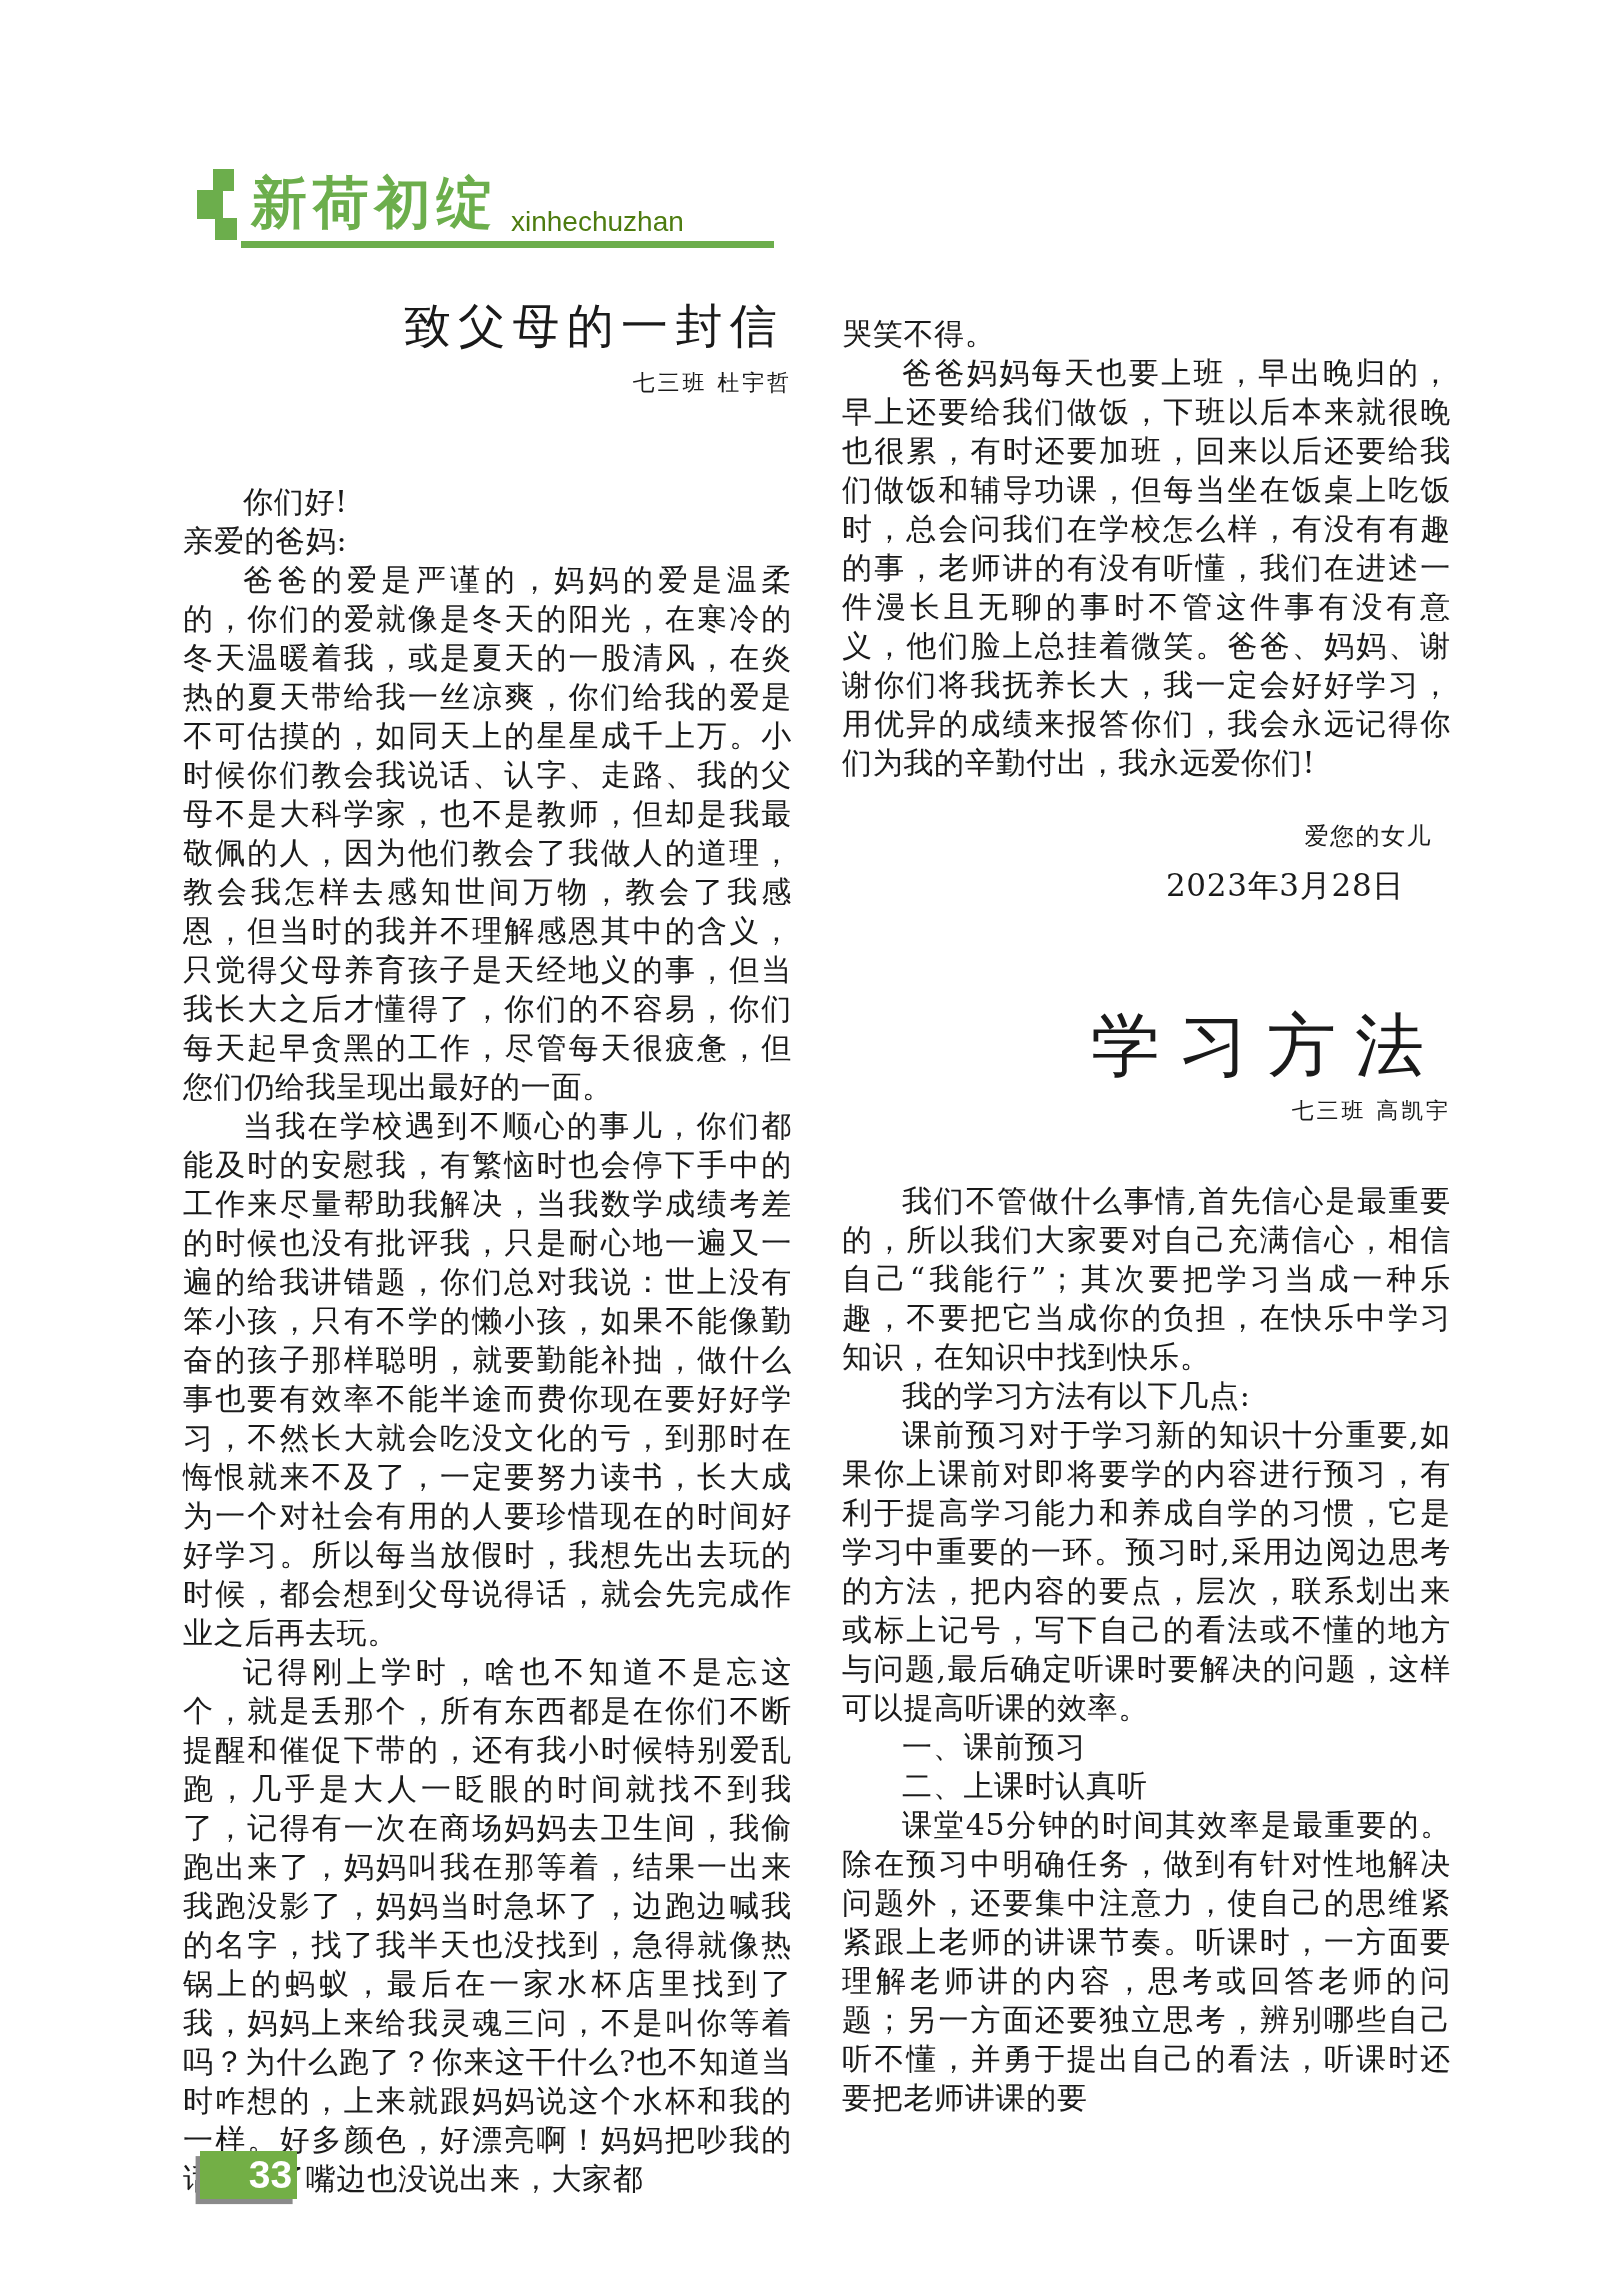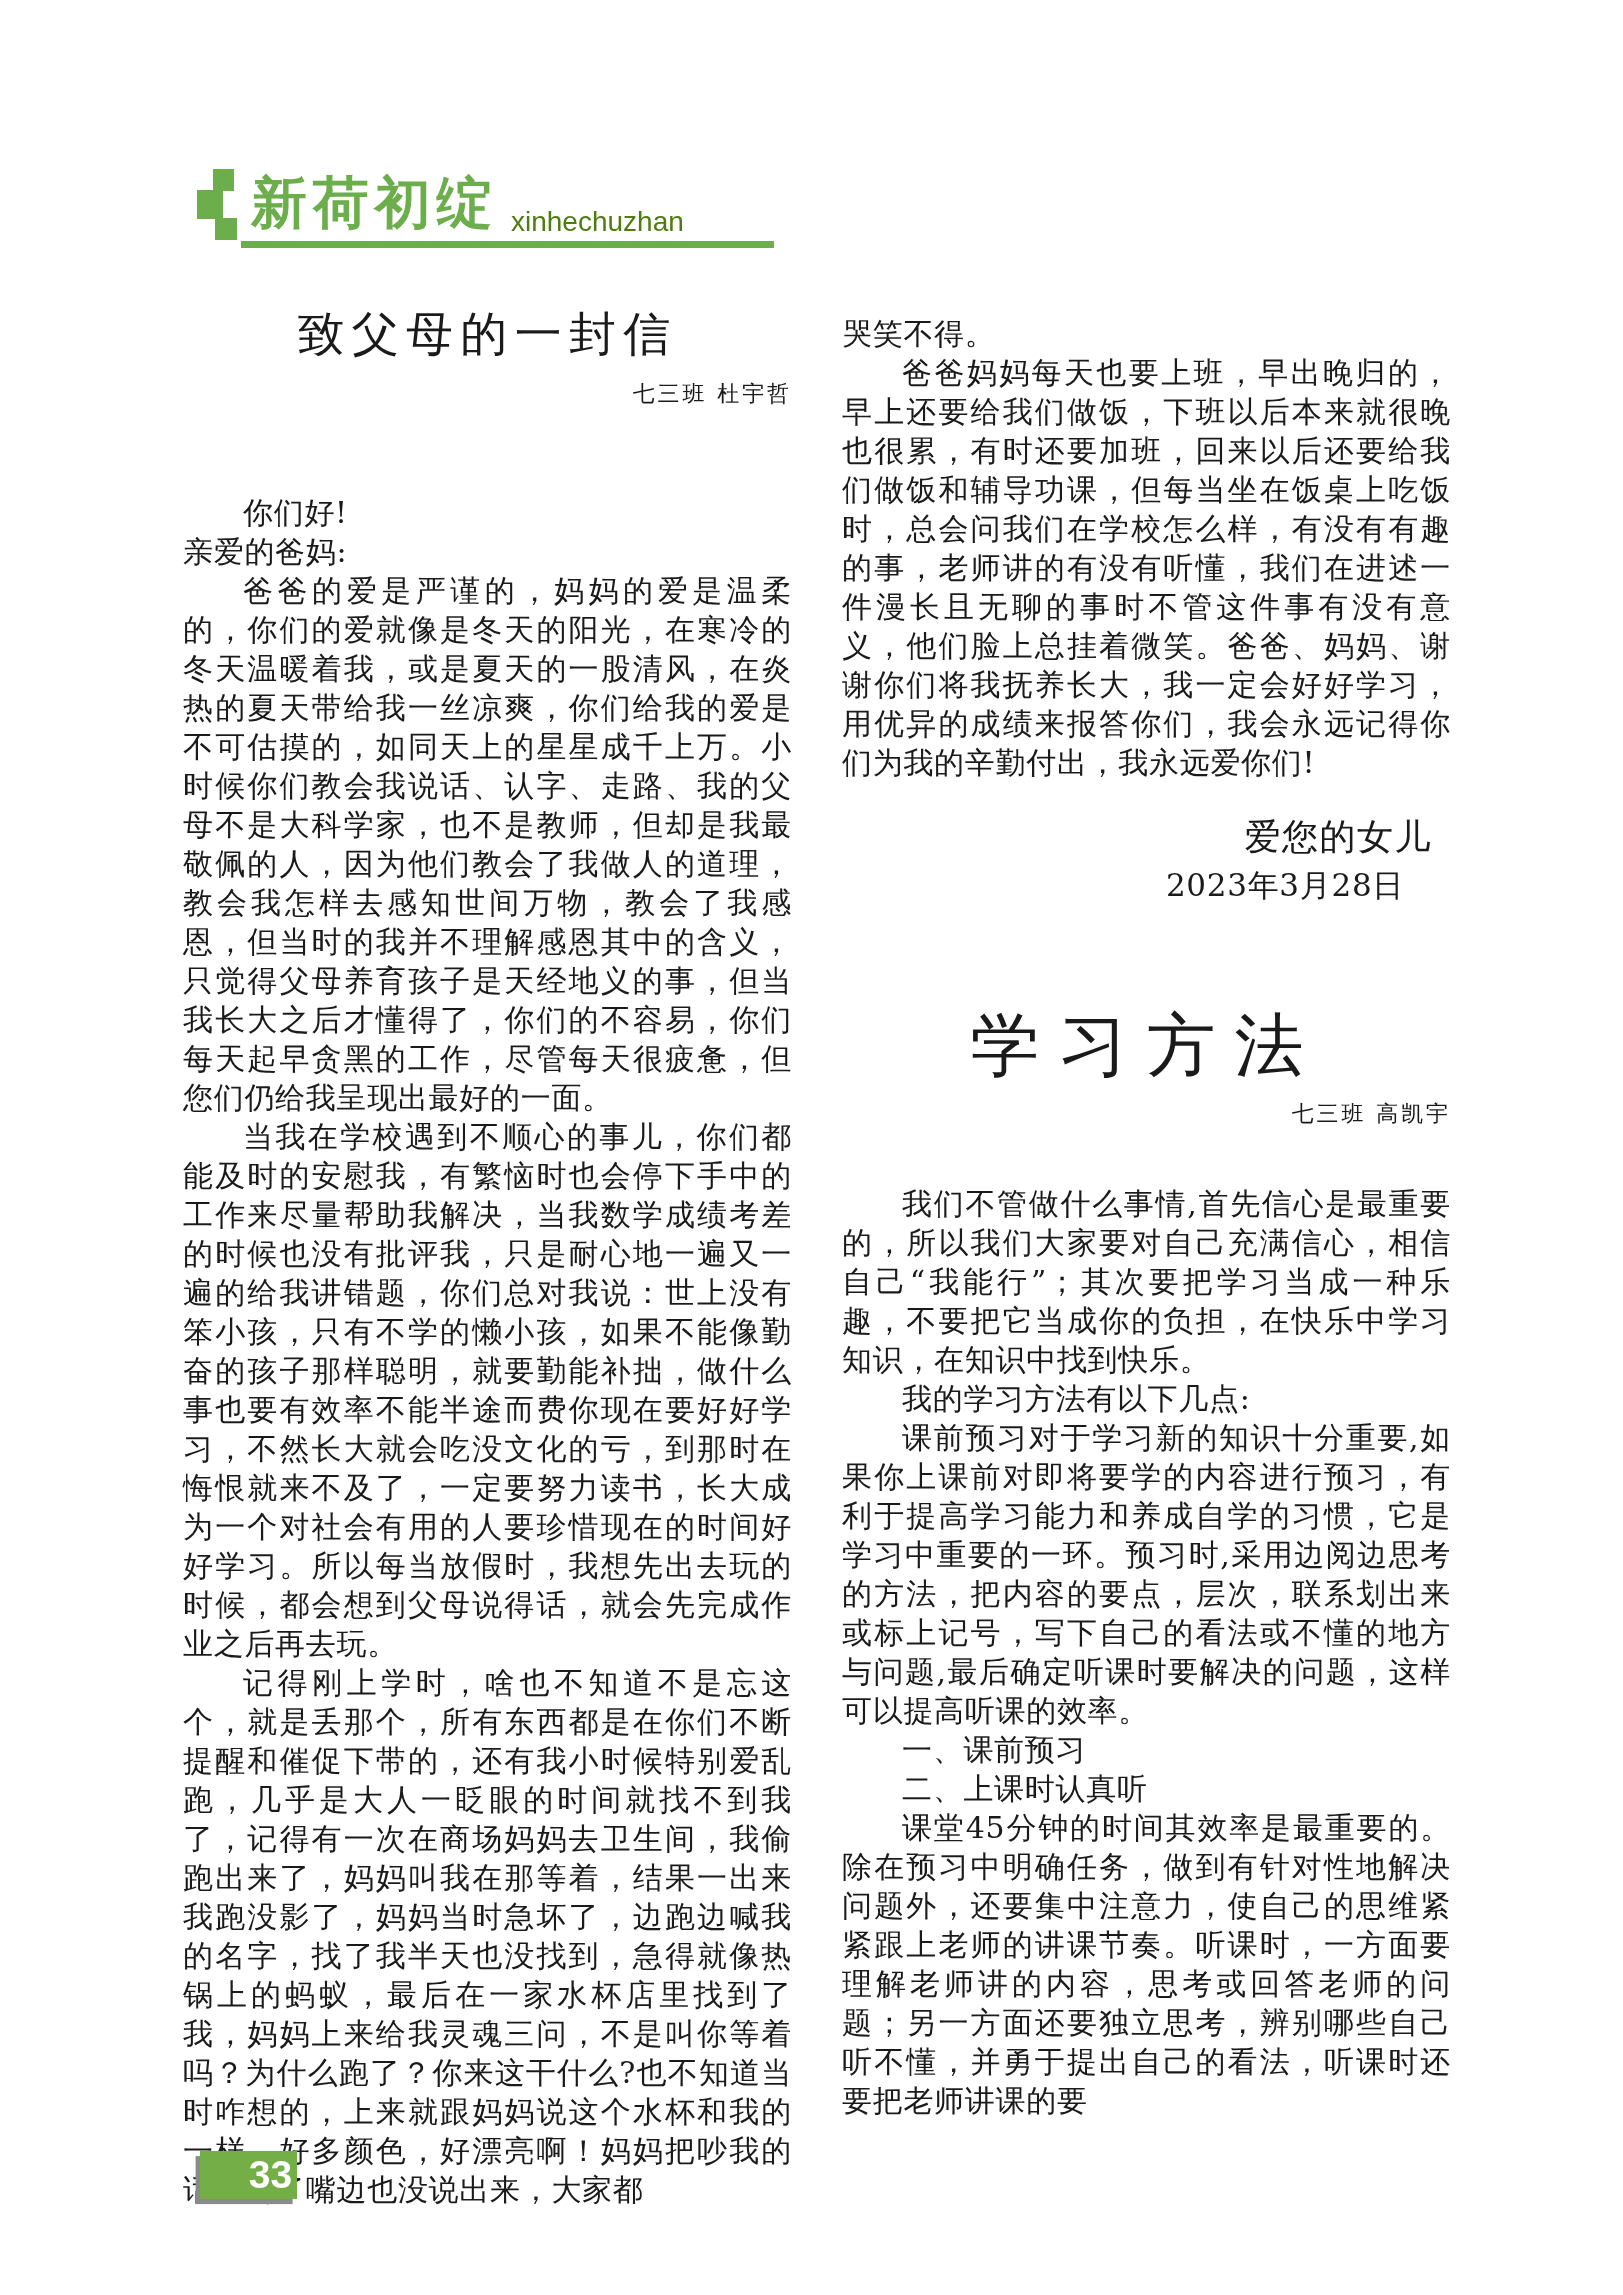--- a/index.html
+++ b/index.html
@@ -34,39 +34,39 @@
     position: absolute; left: 241px; top: 241px;
     width: 533px; height: 6.6px; background: #6CAE4C;
   }
 
   
   .col { position: absolute; width: 609px; }
   .col-left  { left: 183px;  top: 291px; }
   .col-right { left: 842px; top: 298px; }
 
   .article-title {
-    margin: 16px; font-weight: normal; text-align: center;
+    margin: 8px; font-weight: normal; text-align: right;
     font-size: 47px; line-height: 53px; letter-spacing: 7.3px;
     white-space: nowrap;
   }
   .article-title.second { font-size: 69px; line-height: 58px; letter-spacing: 19px; font-family: Liberation Mono, monospace; }
   .byline {
     margin: 13px 0 0 0; text-align: right;
     font-size: 22px; line-height: 35px; letter-spacing: 2.9px;
   }
   .body-block { margin-top: 82px; }
   .body-block.flush { margin-top: 16px; }
   p.body-p {
     margin: 0; font-size: 30px; line-height: 39px;
     text-align: justify; letter-spacing: 0.7px;
   }
   p.indent { text-indent: 2em; }
 
   .sign-block { margin-top: 35px; }
-  .sign-line  { margin: 0; font-size: 36px; line-height: 39px; text-align: right; padding-right: 19px; letter-spacing: 1.5px; }
+  .sign-line  { margin: 0; font-size: 24px; line-height: 39px; text-align: right; padding-right: 19px; letter-spacing: 1.5px; }
   .date-line  { margin: 10.2px 0 0 0; font-size: 31px; line-height: 39px; text-align: right; padding-right: 47px; letter-spacing: 0.7px; }
 
   .article2-head { margin-top: 117px; }
   .article2-body { margin-top: 53px; }
 
   
   .page-num-badge {
     position: absolute; left: 200px; top: 2151px;
     width: 53px; height: 48px;
     background: #73AF46;

